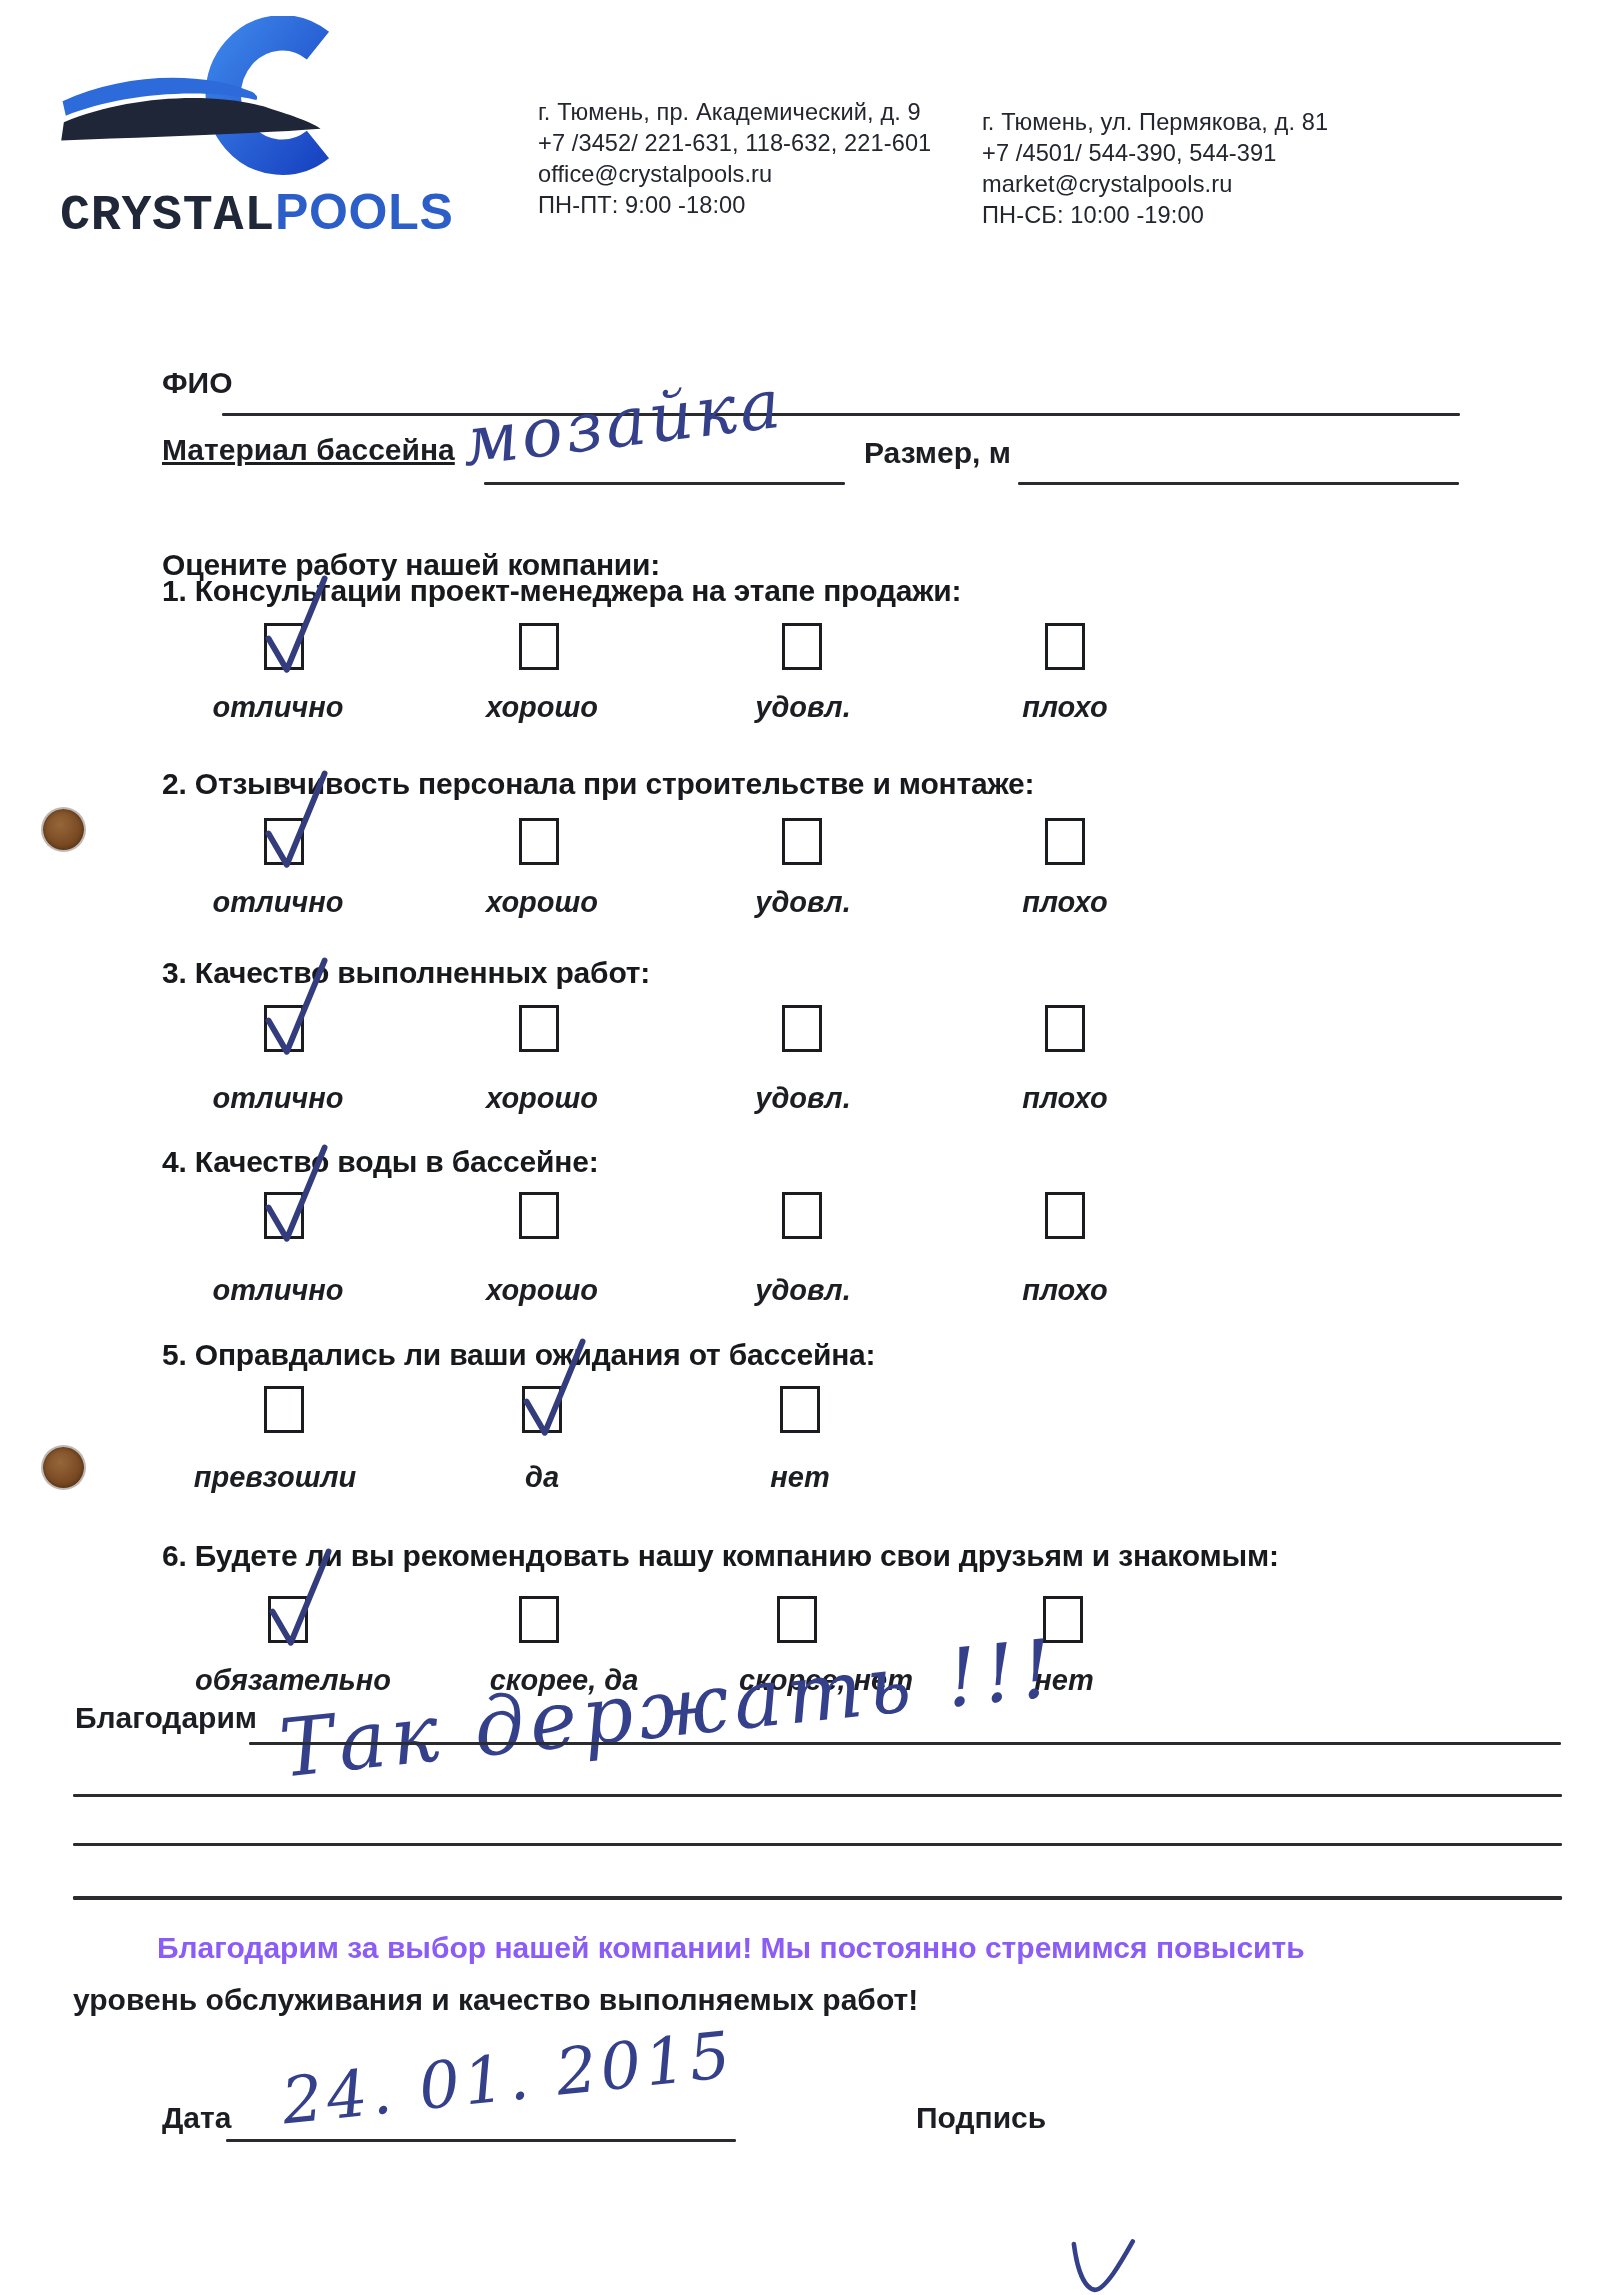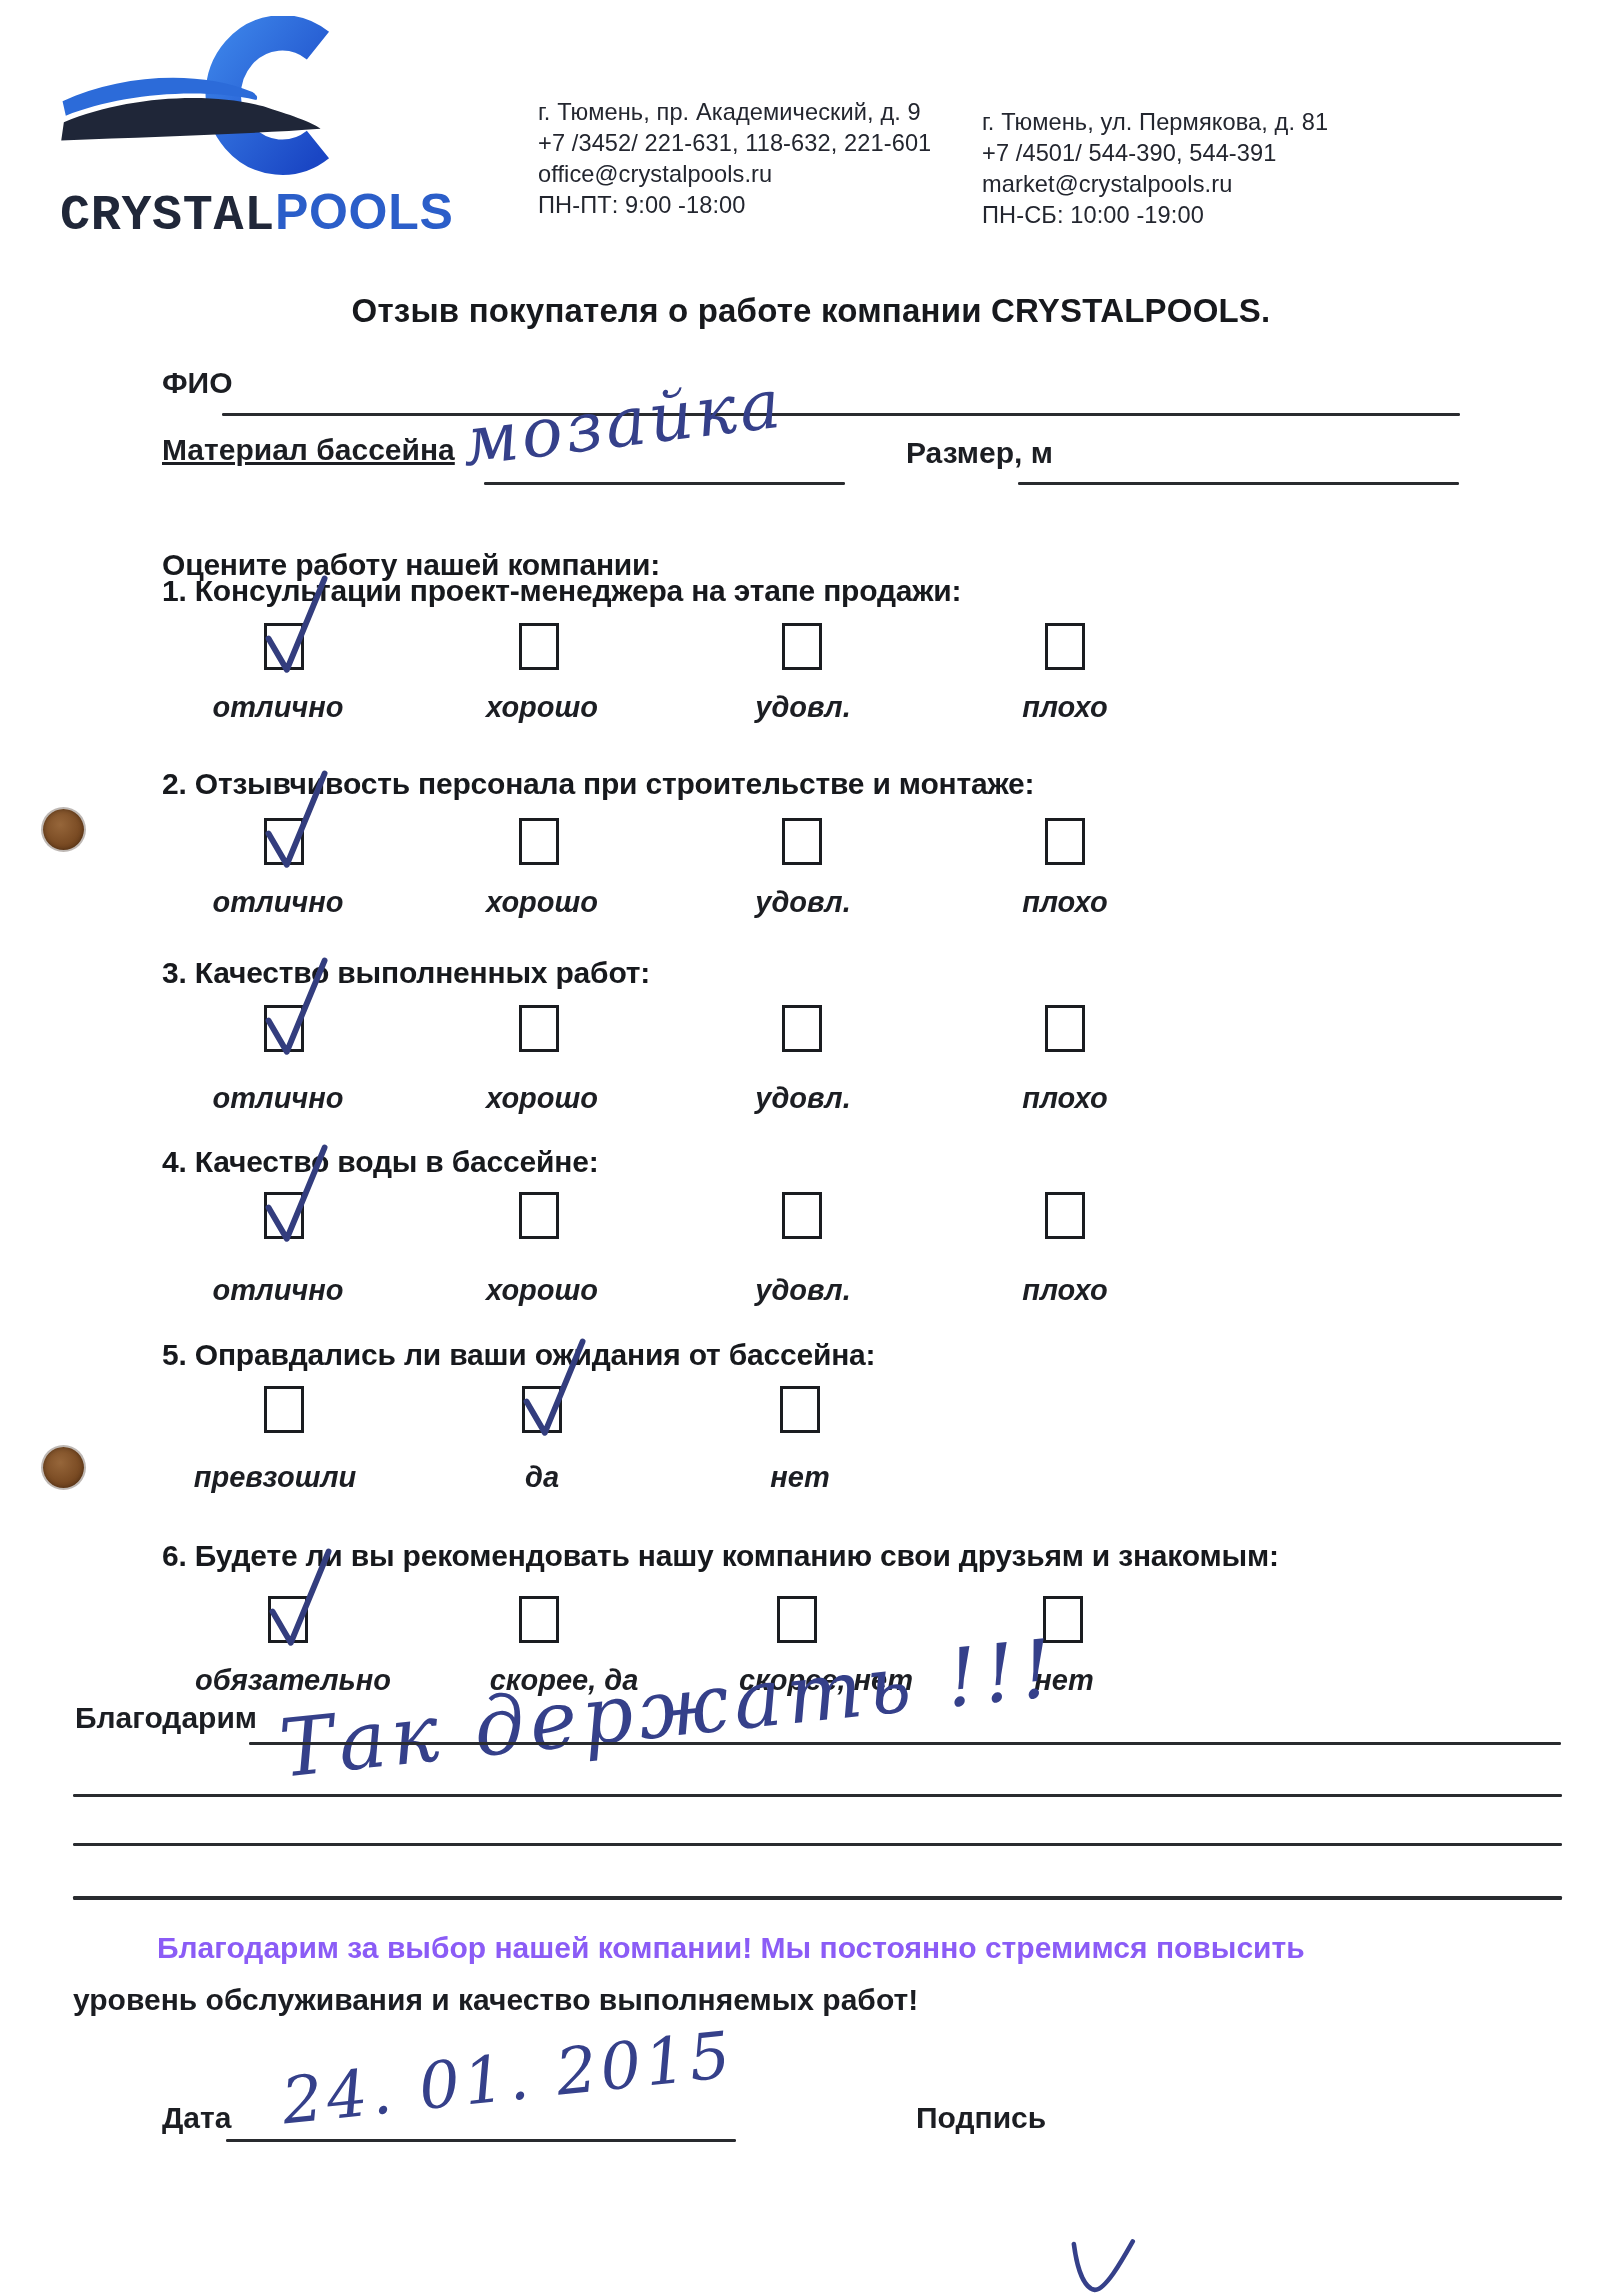--- a/index.html
+++ b/index.html
@@ -73,29 +73,28 @@
     <div>office@crystalpools.ru</div>
     <div>ПН-ПТ: 9:00 -18:00</div>
   </div>
   <div class="addr" style="left:982px;top:107px;">
     <div>г. Тюмень, ул. Пермякова, д. 81</div>
     <div>+7 /4501/ 544-390, 544-391</div>
     <div>market@crystalpools.ru</div>
     <div>ПН-СБ: 10:00 -19:00</div>
   </div>
 
-  <div class="title">Отзыв покупателя о работе компании CRYSTALPOOLS.</div>
 
   <div class="lbl" style="left:162px;top:366px;">ФИО</div>
   <div class="fline" style="left:222px;top:413px;width:1238px;"></div>
 
   <div class="lbl" style="left:162px;top:433px;text-decoration:underline;">Материал бассейна</div>
   <div class="fline" style="left:484px;top:482px;width:361px;"></div>
   <div class="hw hw-material">мозайка</div>
-  <div class="lbl" style="left:864px;top:436px;margin-left:42px;">Размер, м</div>
+  <div class="lbl" style="left:864px;top:436px;">Размер, м</div>
   <div class="fline" style="left:1018px;top:482px;width:441px;"></div>
 
   <div class="qtitle" style="top:502px;margin-top:46px;">Оцените работу нашей компании:</div>
 
   <div>
     <div class="qtitle" style="top:574px;">1. Консультации проект-менеджера на этапе продажи:</div>
     <div class="cb" style="left:264px;top:623px;">
       <svg class="tick" viewBox="0 0 124 178">
           <path d="M16 102 L44 150 L102 10"></path>
         </svg>

